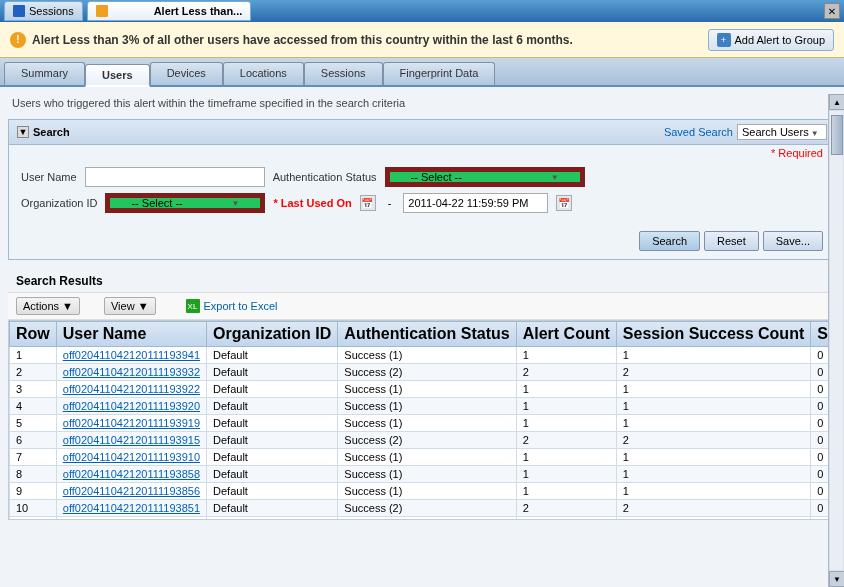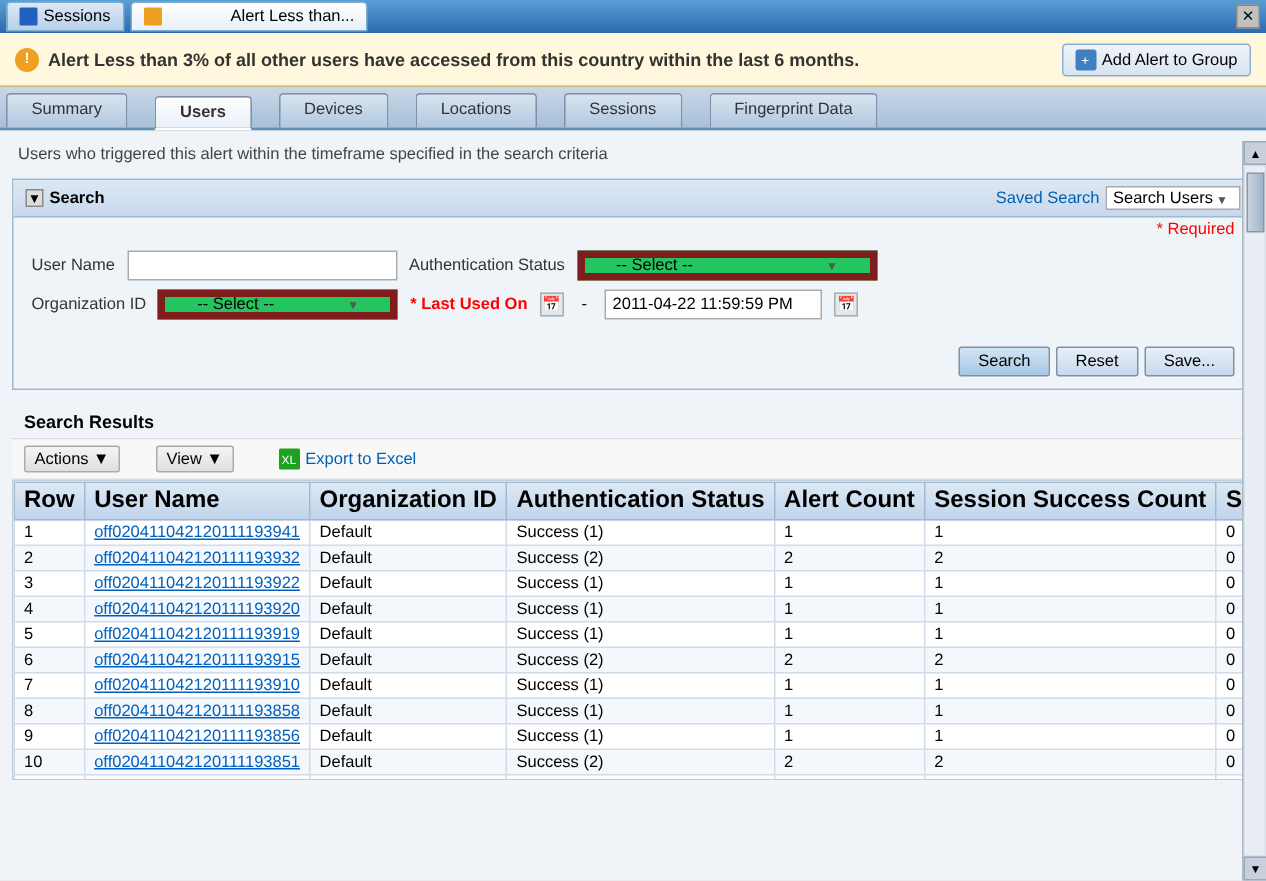--- a/index.html
+++ b/index.html
@@ -1,34 +1,34 @@
 <!DOCTYPE html>
 <html><head>
   <meta charset="utf-8">
   <style>
     * { box-sizing: border-box; margin: 0; padding: 0; }
     body { font-family: Arial, sans-serif; font-size: 11px; background: #d4d0c8; width: 844px; height: 587px; overflow: hidden; }
 
     
     .title-bar { display: flex; background: linear-gradient(to bottom, #5a9fd4, #2b6aad); height: 22px; align-items: center; padding: 0 4px; gap: 4px; }
     .tab-btn { display: flex; align-items: center; gap: 4px; background: linear-gradient(to bottom, #dce9f5, #b8d0e8); border: 1px solid #7aacd4; border-radius: 3px 3px 0 0; padding: 2px 8px; font-size: 11px; cursor: pointer; height: 20px; }
-    .tab-btn.active { background: linear-gradient(to bottom, #ffffff, #e8f0f8); font-weight: normal; gap: 46px; }
+    .tab-btn.active { background: linear-gradient(to bottom, #ffffff, #e8f0f8); font-weight: bold; gap: 46px; }
     .tab-icon { width: 12px; height: 12px; background: #f0a020; border-radius: 1px; display: inline-block; }
     .tab-icon.blue { background: #2060c0; }
     .close-btn { margin-left: auto; width: 16px; height: 16px; background: #c0c0c0; border: 1px solid #888; display: flex; align-items: center; justify-content: center; cursor: pointer; font-size: 10px; }
 
     
     .alert-bar { background: #fff8dc; border-bottom: 1px solid #c8b870; padding: 6px 10px; display: flex; align-items: center; justify-content: space-between; min-height: 36px; }
     .alert-text { display: flex; align-items: center; gap: 6px; font-size: 12px; font-weight: bold; color: #333; }
     .alert-icon { width: 16px; height: 16px; background: #f0a020; border-radius: 50%; display: flex; align-items: center; justify-content: center; color: #fff; font-weight: bold; font-size: 10px; flex-shrink: 0; }
     .add-alert-btn { display: flex; align-items: center; gap: 4px; background: linear-gradient(to bottom, #f0f4f8, #d8e4f0); border: 1px solid #8ab0d0; border-radius: 3px; padding: 3px 8px; cursor: pointer; font-size: 11px; white-space: nowrap; }
     .add-alert-icon { width: 14px; height: 14px; background: #4080c0; border-radius: 2px; display: flex; align-items: center; justify-content: center; color: white; font-size: 9px; }
 
     
-    .main-tabs { display: flex; background: linear-gradient(to bottom, #c8d8e8, #a8c0d8); border-bottom: 2px solid #6090b8; padding: 4px 4px 0; gap: 18px; }
+    .main-tabs { display: flex; background: linear-gradient(to bottom, #c8d8e8, #a8c0d8); border-bottom: 2px solid #6090b8; padding: 4px 4px 0; gap: 0; }
     .main-tab { padding: 4px 16px; border: 1px solid #8090a8; border-bottom: none; border-radius: 3px 3px 0 0; cursor: pointer; font-size: 11px; background: linear-gradient(to bottom, #d8e4f0, #b0c8e0); color: #333; }
     .main-tab.active { background: linear-gradient(to bottom, #ffffff, #e8f0f8); font-weight: bold; border-bottom: 2px solid #fff; position: relative; bottom: -2px; z-index: 1; text-align: right; }
     .info-text { font-size: 11px; color: #444; margin-bottom: 8px; padding: 2px 4px; }
 
     
     .search-panel { border: 1px solid #a0b8d0; background: #eef4f8; margin-bottom: 10px; }
     .search-header { display: flex; align-items: center; justify-content: space-between; padding: 4px 8px; background: linear-gradient(to bottom, #dce8f4, #c8d8ec); border-bottom: 1px solid #a0b8d0; }
     .search-title { font-weight: bold; font-size: 11px; display: flex; align-items: center; gap: 4px; }
     .collapse-btn { width: 12px; height: 12px; border: 1px solid #888; background: #ddd; display: flex; align-items: center; justify-content: center; cursor: pointer; font-size: 9px; }
     .saved-search-area { display: flex; align-items: center; gap: 4px; font-size: 11px; }

